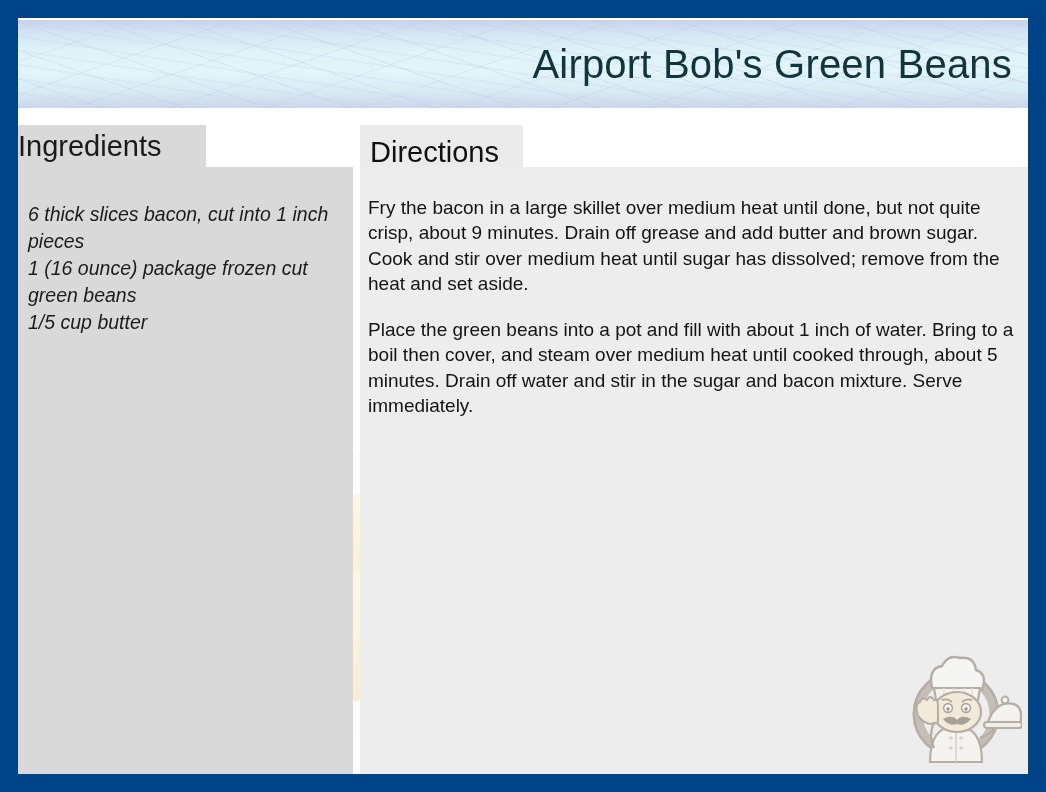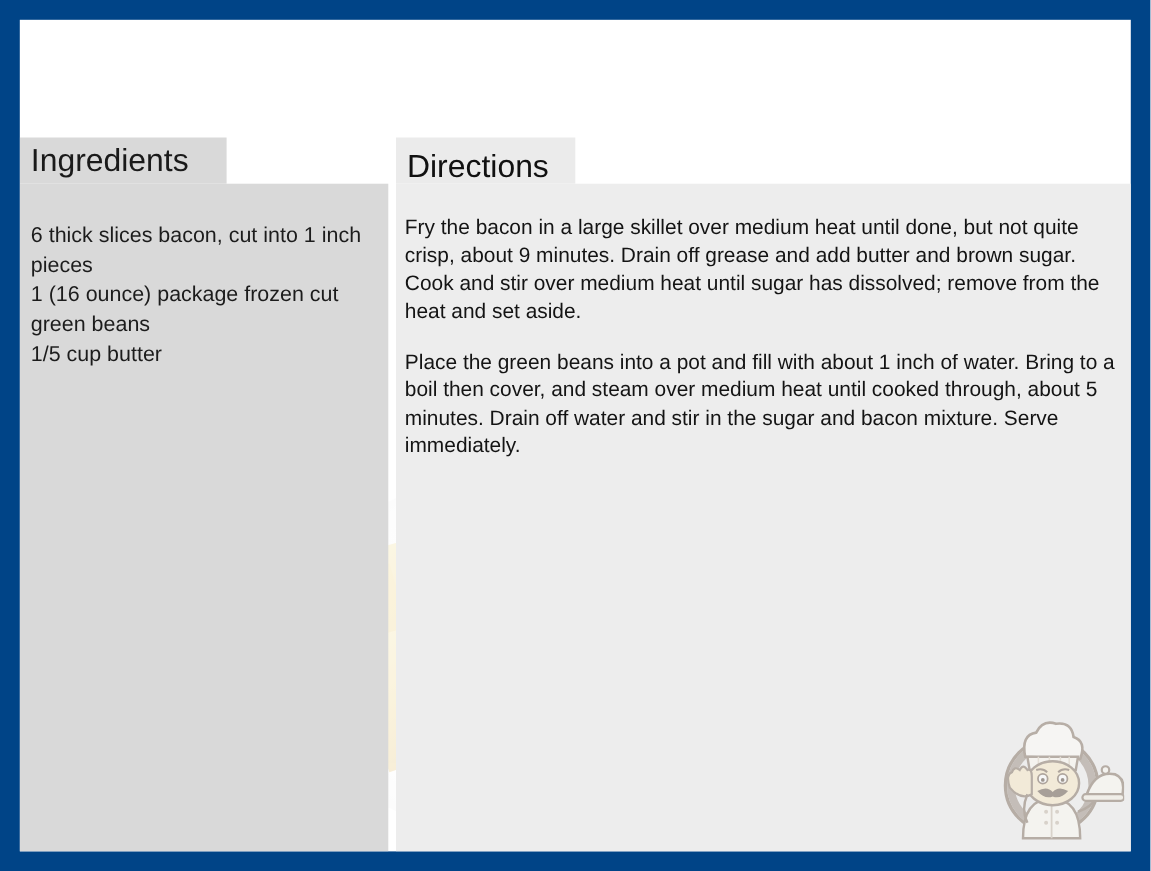--- a/index.html
+++ b/index.html
@@ -75,38 +75,38 @@
   
   #ingredients-tab {
     position: absolute;
     left: 0px;
     top: 107px;
     width: 188px;
     height: 42px;
     background: #d9d9d9;
     display: flex;
     align-items: center;
-    padding-left: 10px;
     box-sizing: border-box;
   }
   #ingredients-tab-label {
     font-size: 29px;
     color: #1a1a1a;
     line-height: 1;
   }
   #ingredients-panel {
     position: absolute;
     left: 0px;
     top: 149px;
     width: 335px;
     height: 607px;
     background: #d9d9d9;
     box-sizing: border-box;
     padding: 34px 12px 0 10px;
     overflow: hidden;
+    font-style: italic;
   }
   #ingredients-list {
     font-size: 19.5px;
     line-height: 1.39;
     color: #1c1c1c;
     position: relative;
     z-index: 2;
   }
   
   #directions-tab {
@@ -160,20 +160,23 @@
     height: 124px;
     opacity: 0.55;
     pointer-events: none;
   }
 </style>
 </head>
 <body>
 
 <div id="slide">
 
+  <div id="title-banner">
+    <div id="title-text">Airport Bob's Green Beans</div>
+  </div>
 
   <svg id="food-photo" viewBox="0 0 660 400" xmlns="http://www.w3.org/2000/svg" aria-hidden="true">
     <defs>
       <radialGradient id="plateG" cx="50%" cy="48%" r="62%">
         <stop offset="0%" stop-color="#ffffff"></stop>
         <stop offset="70%" stop-color="#fbfbfb"></stop>
         <stop offset="100%" stop-color="#eceded"></stop>
       </radialGradient>
       <linearGradient id="toastA" x1="0" y1="0" x2="1" y2="1">
         <stop offset="0%" stop-color="#f6e4a0"></stop>

